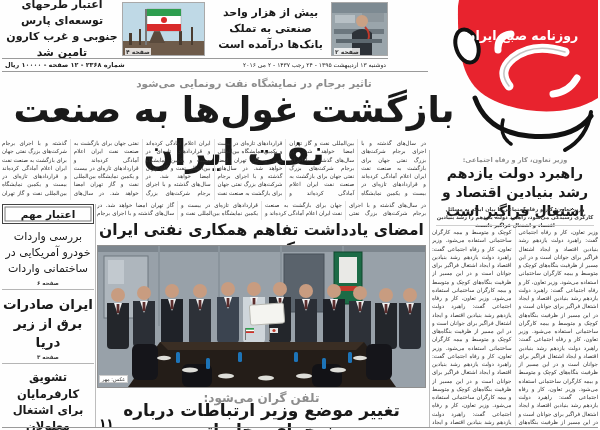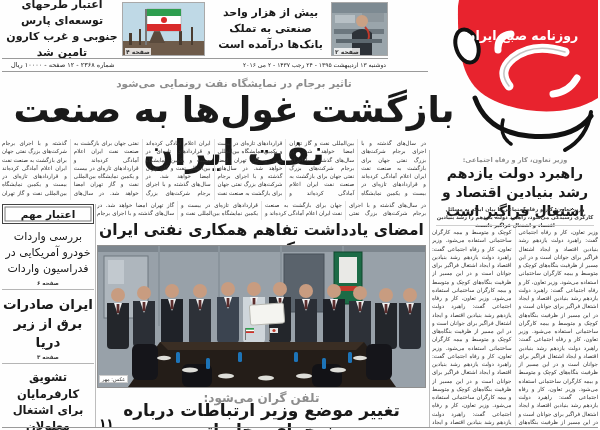--- a/index.html
+++ b/index.html
@@ -8,33 +8,33 @@
   .abs{position:absolute;}
   .rule-h{position:absolute;height:1px;background:#9a9a9a;}
   .rule-v{position:absolute;width:1px;background:#bdbdbd;}
 
   
   .topbox{position:absolute;top:2px;height:54px;display:flex;align-items:center;}
   .topbox .txt{flex:1;font-weight:bold;font-size:11px;line-height:1.45;text-align:center;padding:0 3px;}
   .topimg{position:relative;height:54px;border:1px solid #a9a9a9;box-sizing:border-box;overflow:hidden;flex:none;}
   .pageref-top{position:absolute;top:57px;font-size:6px;color:#333;font-weight:bold;text-align:center;}
 
-  .issueline{position:absolute;top:61px;left:11px;font-size:6.5px;font-weight:normal;color:#222;direction:rtl;}
+  .issueline{position:absolute;top:61px;left:5px;font-size:6.5px;font-weight:bold;color:#222;direction:rtl;}
   .dateline{position:absolute;top:61px;right:214px;font-size:6px;color:#222;direction:rtl;}
 
   
   .masthead{position:absolute;top:0;left:445px;width:153px;height:158px;}
   .m-url{position:absolute;top:5px;left:445px;width:153px;text-align:center;color:#fff;
          font-size:7.5px;font-weight:bold;direction:ltr;}
   .m-tag{position:absolute;top:16px;left:445px;width:153px;text-align:center;color:#fff;
          font-size:12.5px;font-weight:bold;margin-top:12px;}
 
   
   .kicker{color:#8d8d8d;font-weight:bold;text-align:center;}
-  .lead-kicker{top:77px;left:0;width:468px;font-size:10.5px;}
+  .lead-kicker{top:77px;left:0;width:468px;font-size:10.5px;padding-left:20px;}
   .lead-headline{top:88px;left:0;width:468px;text-align:center;font-weight:bold;font-size:36px;line-height:1.2;}
   .bodycols{font-size:5.5px;line-height:1.5;text-align:justify;color:#2e2e2e;overflow:hidden;}
   .cols6{column-count:6;column-gap:7px;column-rule:1px solid #e2e2e2;}
   .cols4{column-count:4;column-gap:7px;column-rule:1px solid #e2e2e2;}
   .cols2{column-count:2;column-gap:7px;column-rule:1px solid #e2e2e2;}
 
   
   .sb{position:absolute;left:2px;top:204px;width:92px;}
   .sb-header{border:1px solid #444;box-shadow:inset 0 0 0 1.5px #fff,inset 0 0 0 2.5px #777;
              font-weight:bold;font-size:10.5px;text-align:center;padding:3px 0;}
@@ -128,21 +128,21 @@
   <div class="abs lead-headline">بازگشت غول‌ها به صنعت نفت ایران</div>
 
   <div class="abs bodycols cols6" style="top:139px;left:2px;width:424px;height:61px;">در سال‌های گذشته و با اجرای برجام شرکت‌های بزرگ نفتی جهان برای بازگشت به صنعت نفت ایران اعلام آمادگی کرده‌اند و قراردادهای تازه‌ای در بیست و یکمین نمایشگاه بین‌المللی نفت و گاز تهران امضا خواهد شد. در سال‌های گذشته و با اجرای برجام شرکت‌های بزرگ نفتی جهان برای بازگشت به صنعت نفت ایران اعلام آمادگی کرده‌اند و قراردادهای تازه‌ای در بیست و یکمین نمایشگاه بین‌المللی نفت و گاز تهران امضا خواهد شد. در سال‌های گذشته و با اجرای برجام شرکت‌های بزرگ نفتی جهان برای بازگشت به صنعت نفت ایران اعلام آمادگی کرده‌اند و قراردادهای تازه‌ای در بیست و یکمین نمایشگاه بین‌المللی نفت و گاز تهران امضا خواهد شد. در سال‌های گذشته و با اجرای برجام شرکت‌های بزرگ نفتی جهان برای بازگشت به صنعت نفت ایران اعلام آمادگی کرده‌اند و قراردادهای تازه‌ای در بیست و یکمین نمایشگاه بین‌المللی نفت و گاز تهران امضا خواهد شد. در سال‌های گذشته و با اجرای برجام شرکت‌های بزرگ نفتی جهان برای بازگشت به صنعت نفت ایران اعلام آمادگی کرده‌اند و قراردادهای تازه‌ای در بیست و یکمین نمایشگاه بین‌المللی نفت و گاز تهران امضا خواهد شد. در سال‌های گذشته و با اجرای برجام شرکت‌های بزرگ نفتی جهان برای بازگشت به صنعت نفت ایران اعلام آمادگی کرده‌اند و قراردادهای تازه‌ای در بیست و یکمین نمایشگاه بین‌المللی نفت و گاز تهران امضا خواهد شد. در سال‌های گذشته و با اجرای برجام شرکت‌های بزرگ نفتی جهان برای بازگشت به صنعت نفت ایران اعلام آمادگی کرده‌اند و قراردادهای تازه‌ای در بیست و یکمین نمایشگاه بین‌المللی نفت و گاز تهران امضا خواهد شد. در سال‌های گذشته و با اجرای برجام شرکت‌های بزرگ نفتی جهان برای بازگشت به صنعت نفت ایران اعلام آمادگی کرده‌اند و قراردادهای تازه‌ای در بیست و یکمین نمایشگاه بین‌المللی نفت و گاز تهران امضا خواهد شد. در سال‌های گذشته و با اجرای برجام شرکت‌های بزرگ نفتی جهان برای بازگشت به صنعت نفت ایران اعلام آمادگی کرده‌اند و قراردادهای تازه‌ای در بیست و یکمین نمایشگاه بین‌المللی نفت و گاز تهران امضا خواهد شد. در سال‌های گذشته و با اجرای برجام شرکت‌های بزرگ نفتی جهان برای بازگشت به صنعت نفت ایران اعلام آمادگی کرده‌اند و قراردادهای تازه‌ای در بیست و یکمین نمایشگاه بین‌المللی نفت و گاز تهران امضا خواهد شد. </div>
   <div class="abs bodycols cols4" style="top:201px;left:97px;width:329px;height:19px;">در سال‌های گذشته و با اجرای برجام شرکت‌های بزرگ نفتی جهان برای بازگشت به صنعت نفت ایران اعلام آمادگی کرده‌اند و قراردادهای تازه‌ای در بیست و یکمین نمایشگاه بین‌المللی نفت و گاز تهران امضا خواهد شد. در سال‌های گذشته و با اجرای برجام شرکت‌های بزرگ نفتی جهان برای بازگشت به صنعت نفت ایران اعلام آمادگی کرده‌اند و قراردادهای تازه‌ای در بیست و یکمین نمایشگاه بین‌المللی نفت و گاز تهران امضا خواهد شد. در سال‌های گذشته و با اجرای برجام شرکت‌های بزرگ نفتی جهان برای بازگشت به صنعت نفت ایران اعلام آمادگی کرده‌اند و قراردادهای تازه‌ای در بیست و یکمین نمایشگاه بین‌المللی نفت و گاز تهران امضا خواهد شد. </div>
 
   <div class="rule-v" style="left:95px;top:204px;height:224px;"></div>
   <div class="sb">
     <div class="sb-header">اعتبار مهم</div>
 
     <div class="sb-item">
-      <div class="sb-t1">بررسی واردات خودرو آمریکایی در فدراسیون واردات</div>
+      <div class="sb-t1">بررسی واردات خودرو آمریکایی در ساختمانی واردات</div>
       <div class="sb-page">صفحه ۶</div>
     </div>
 
     <div class="sb-item">
       <div class="sb-t2">ایران صادرات برق از زیر دریا</div>
       <div class="sb-page">صفحه ۳</div>
     </div>
 
     <div class="sb-item">
       <div class="sb-t3">تشویق کارفرمایان برای اشتغال معلولان</div>

